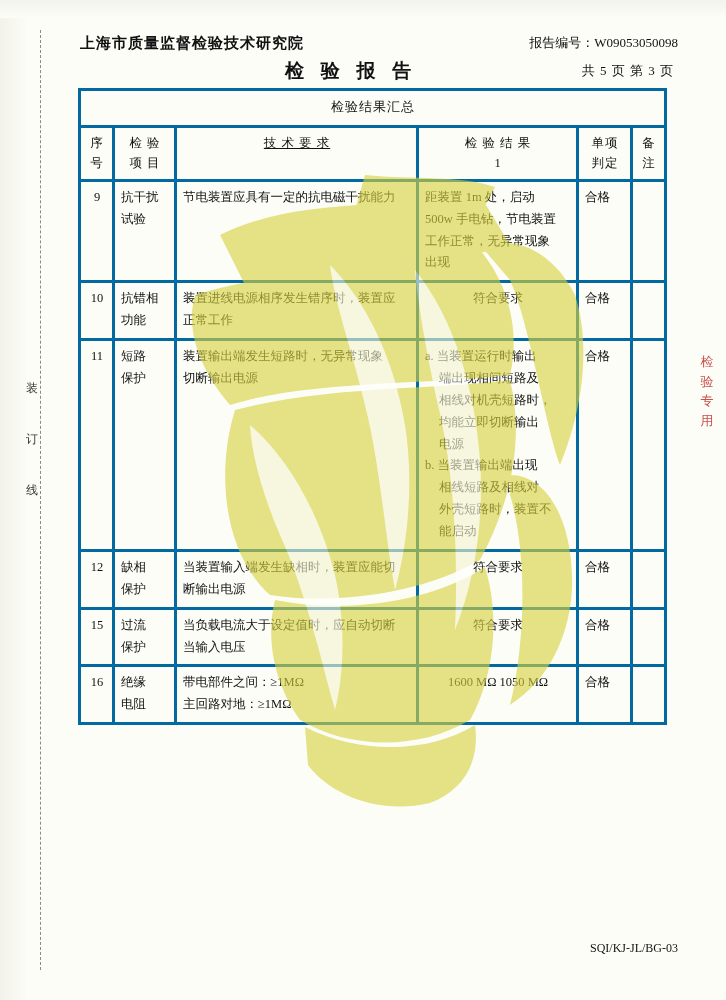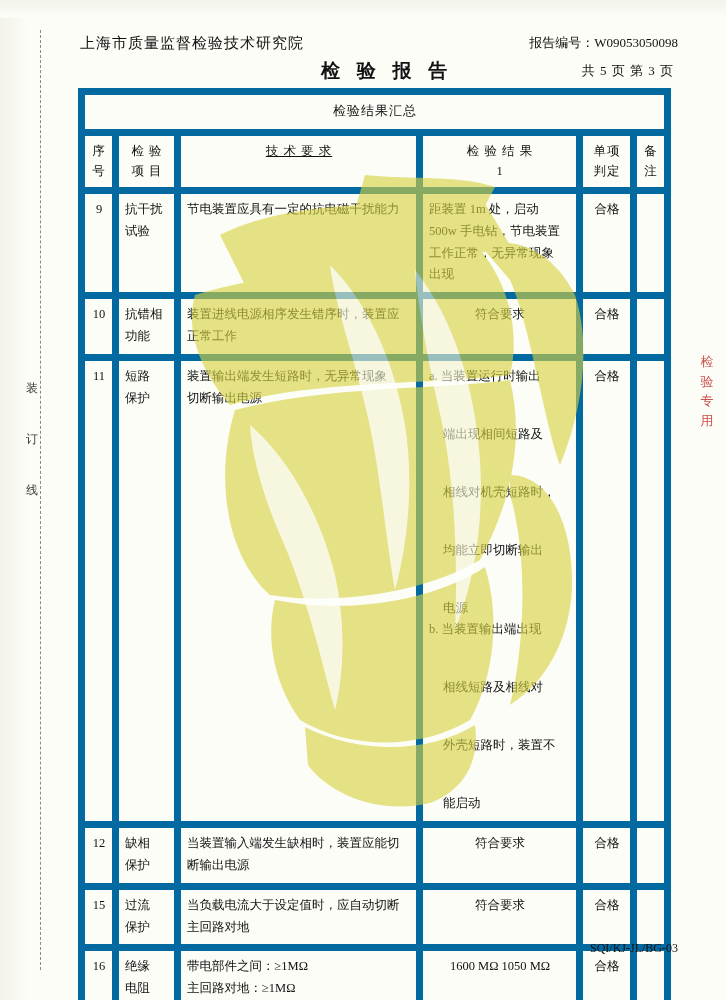--- a/index.html
+++ b/index.html
@@ -59,39 +59,38 @@
     left: 70px;
     right: 30px;
     top: 32px;
     height: 60px;
   }
   .org-name {
     position: absolute;
     left: 10px;
     top: 2px;
     font-size: 15px;
-    font-weight: normal;
+    font-weight: bold;
     letter-spacing: 1px;
     text-align: right;
   }
   .report-no {
     position: absolute;
     right: 18px;
     top: 2px;
     font-size: 13px;
     font-family: Liberation Serif, serif;
   }
   .doc-title {
     position: absolute;
     left: 215px;
     top: 26px;
     font-size: 19px;
     font-weight: bold;
     letter-spacing: 6px;
-    margin-left: 36px;
   }
   .page-no {
     position: absolute;
     right: 22px;
     top: 30px;
     font-size: 13px;
     letter-spacing: 1px;
   }
 
   
@@ -101,21 +100,21 @@
     top: 88px;
     width: 588px;
   }
   table.main {
     width: 100%;
     border-collapse: collapse;
     table-layout: fixed;
     font-size: 12.5px;
   }
   table.main td, table.main th {
-    border: 7px solid #0369a1;
+    border: 3px solid #0369a1;
     vertical-align: top;
     padding: 5px 5px 6px 6px;
     line-height: 1.75;
     font-weight: normal;
   }
   .summary-row td {
     text-align: center;
     padding: 3px 0 4px;
     font-size: 13px;
     letter-spacing: 1px;
@@ -134,23 +133,23 @@
   .col-req    { width: 242px; }
   .col-result { width: 160px; }
   .col-judge  { width: 54px; }
   .col-remark { width: 34px; }
 
   .c-center { text-align: center; }
   .c-mid { vertical-align: middle; text-decoration: underline; }
 
   .result-cell { padding-left: 10px; }
   .result-cell .line { display: block; }
-  .result-indent { padding-left: 14px; display: block; margin-top: 36px; }
-
-  .judge-cell { text-align: center; padding-left: 7px; }
+  .result-indent { padding-left: 14px; display: block; }
+
+  .judge-cell { text-align: left; padding-left: 7px; }
 
   
   .blob {
     position: absolute;
     left: 180px;
     top: 175px;
     width: 420px;
     height: 640px;
     pointer-events: none;
     opacity: 0.62;
@@ -317,21 +316,21 @@
 
 
         <tr>
           <td class="c-center">15</td>
           <td>
             <div>过流</div>
             <div>保护</div>
           </td>
           <td>
             <div>当负载电流大于设定值时，应自动切断</div>
-            <div>主回路对地</div>
+            <div>当输入电压</div>
           </td>
           <td class="c-center">
             <span class="line">符合要求</span>
           </td>
           <td class="judge-cell">合格</td>
           <td></td>
         </tr>
 
         <tr>
           <td class="c-center">16</td>

